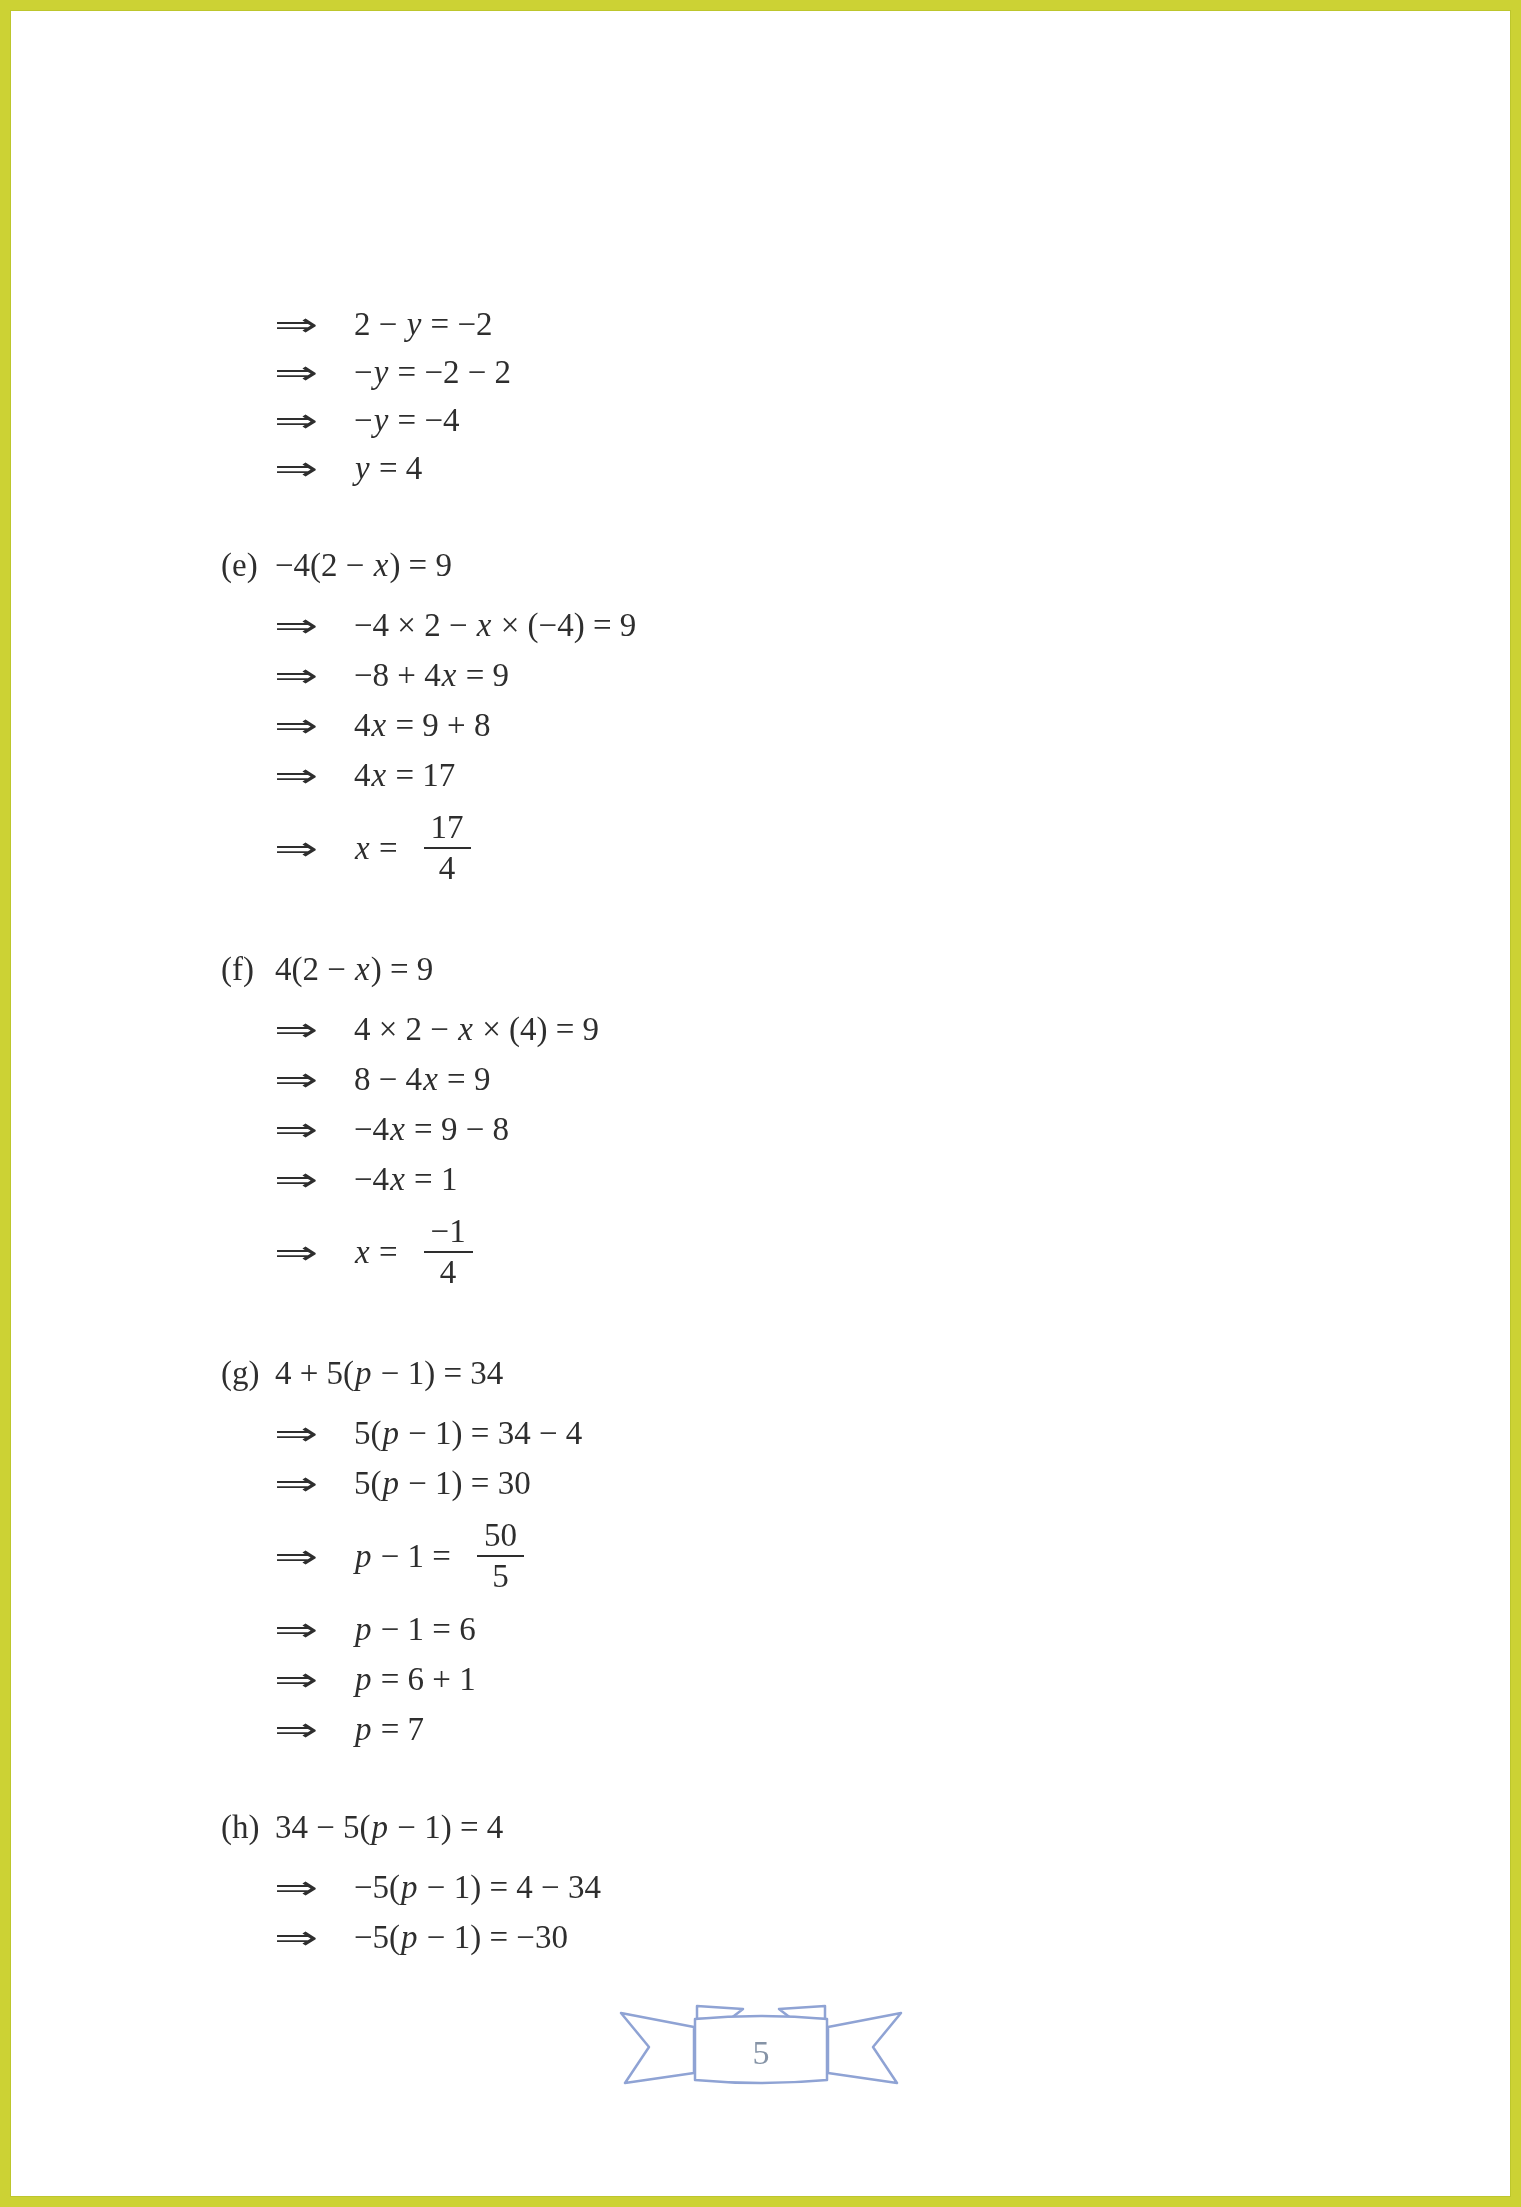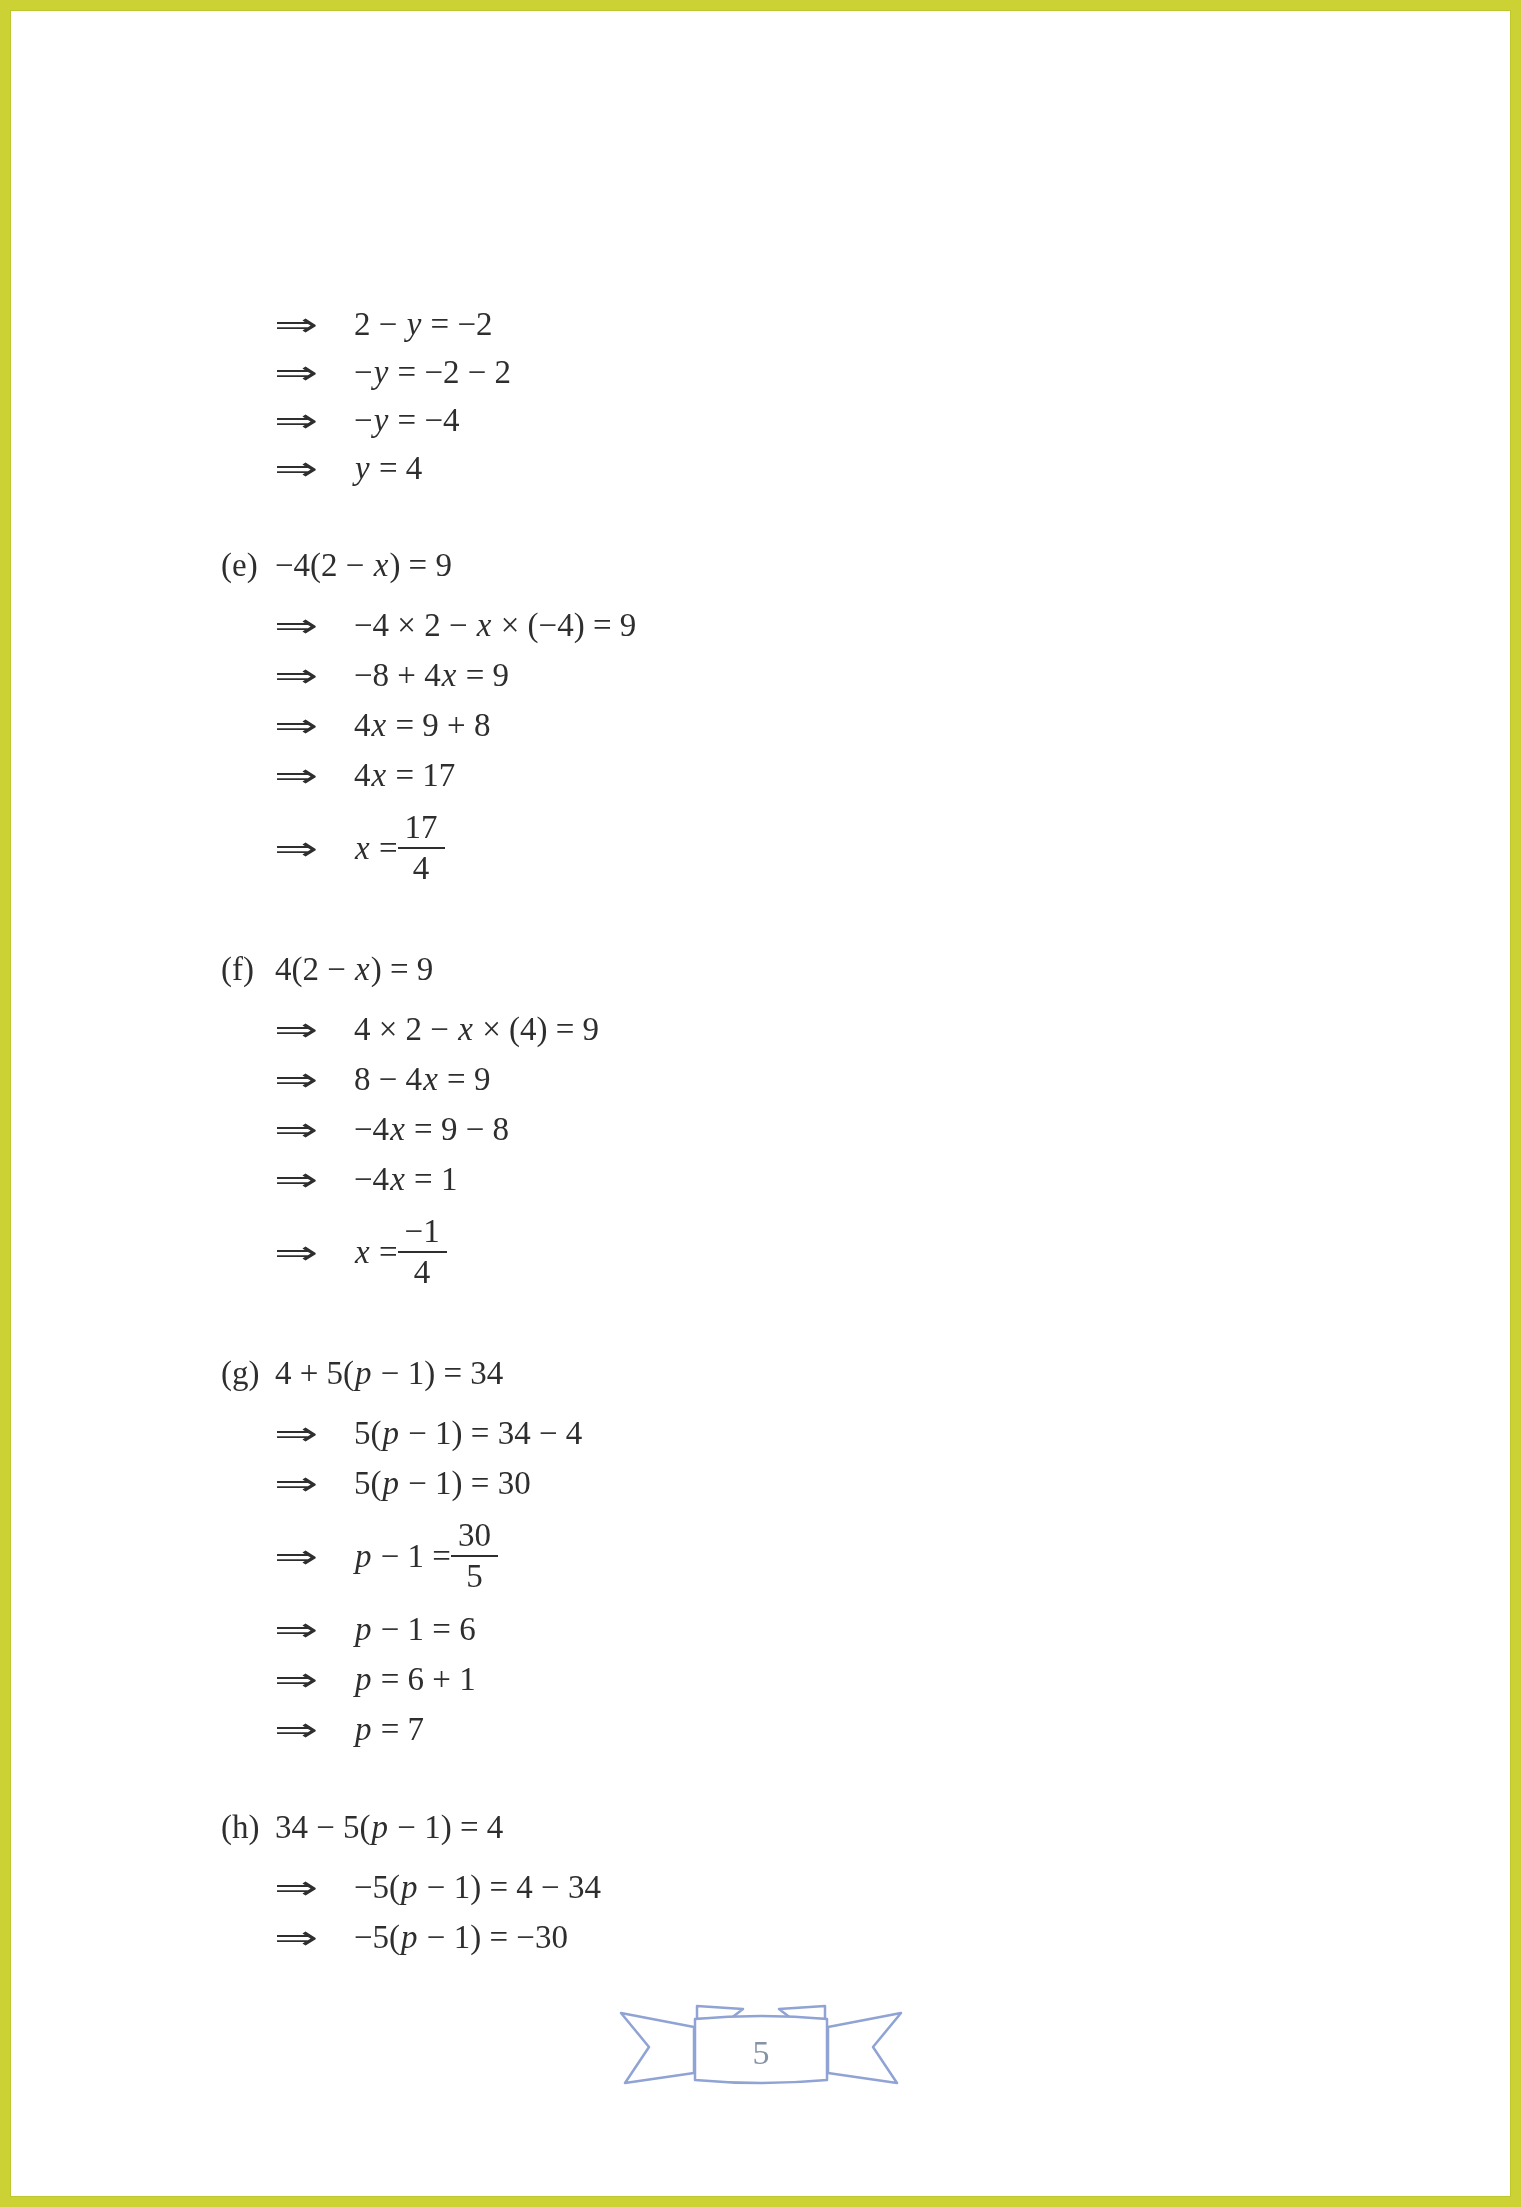--- a/index.html
+++ b/index.html
@@ -56,21 +56,21 @@
   }
   .heading-label { flex: 0 0 54px; width: 54px; }
   .eq i {
     font-style: italic;
     padding: 0 1px;
   }
   .frac {
     display: inline-flex;
     flex-direction: column;
     text-align: center;
-    margin-left: 0;
+    margin-left: 26px;
     line-height: 1.12;
     vertical-align: middle;
   }
   .fnum {
     border-bottom: 2px solid var(--text-color, #2e2e2e);
     padding: 0 7px 1px 7px;
   }
   .fden { padding: 1px 7px 0 7px; }
   .ribbon {
     position: absolute;
@@ -186,21 +186,21 @@
               <span class="eq">5(<i>p</i> − 1) = 34 − 4</span>
             </div>
             <div class="step-row">
               <span class="arrow-cell"><span class="arrow-glyph">⇒</span></span>
               <span class="eq">5(<i>p</i> − 1) = 30</span>
             </div>
             <div class="step-row tall">
               <span class="arrow-cell"><span class="arrow-glyph">⇒</span></span>
               <span class="eq"><i>p</i> − 1 =</span>
               <span class="frac">
-                <span class="fnum eq">30</span>
+                <span class="fnum eq">50</span>
                 <span class="fden eq">5</span>
               </span>
             </div>
             <div class="step-row">
               <span class="arrow-cell"><span class="arrow-glyph">⇒</span></span>
               <span class="eq"><i>p</i> − 1 = 6</span>
             </div>
             <div class="step-row">
               <span class="arrow-cell"><span class="arrow-glyph">⇒</span></span>
               <span class="eq"><i>p</i> = 6 + 1</span>

